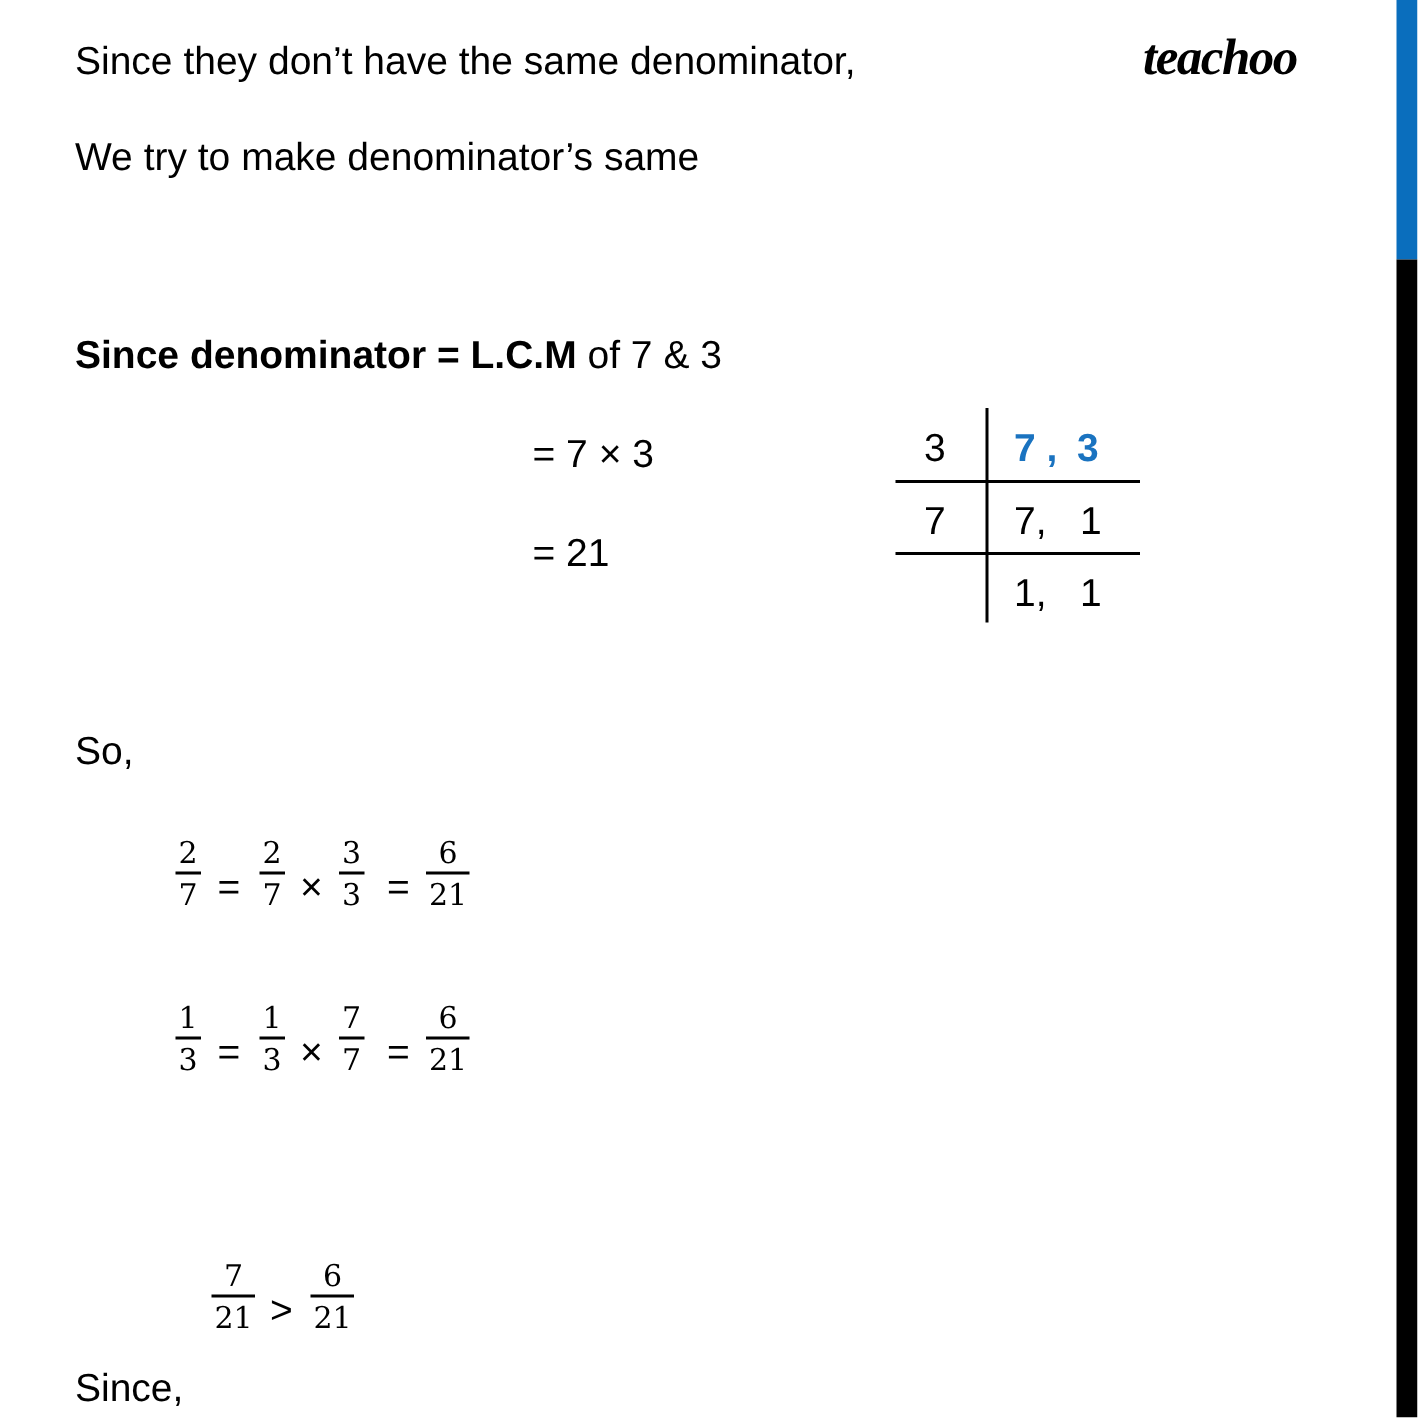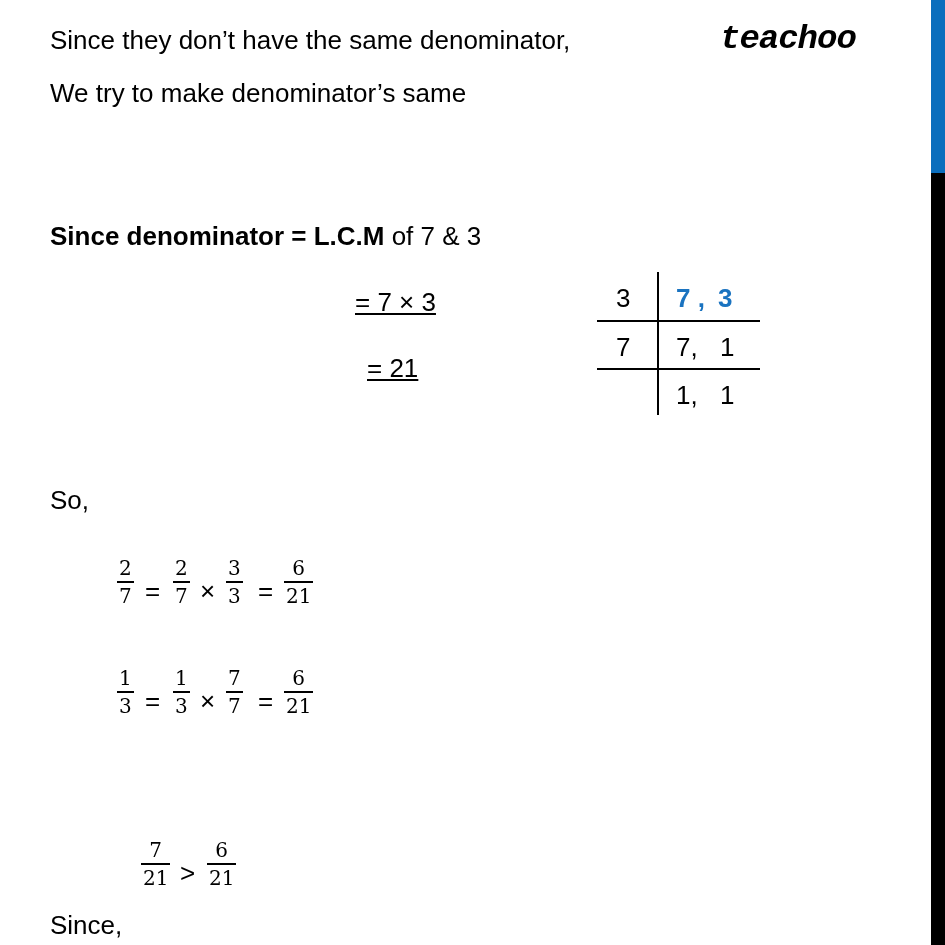--- a/index.html
+++ b/index.html
@@ -1,20 +1,20 @@
 <!DOCTYPE html>
 <html><head>
 <meta charset="utf-8">
 <style>
   html, body { margin:0; padding:0; }
   body { width:945px; height:945px; background:#ffffff; position:relative; overflow:hidden;
          font-family:"Liberation Sans", sans-serif; color:#000; }
   .txt { position:absolute; font-size:26px; white-space:nowrap; line-height:1; }
   .bold { font-weight:bold; }
-  .logo { position:absolute; left:720px; top:20px; font-family:Liberation Mono, monospace;
+  .logo { position:absolute; left:762px; top:20px; font-family:Liberation Serif, serif;
           font-style:italic; font-weight:bold; font-size:34px; letter-spacing:-1px; }
   .sidebar-blue { position:absolute; left:931px; top:0; width:14px; height:173px; background:#0A6EBD; }
   .sidebar-black { position:absolute; left:931px; top:173px; width:14px; height:772px; background:#000; }
   .tbl-v { position:absolute; left:657px; top:272px; width:2px; height:143px; background:#000; }
   .tbl-h { position:absolute; left:597px; width:163px; height:2px; background:#000; }
   .cell { position:absolute; font-size:26px; line-height:1; }
   .blue { color:#1A73C0; font-weight:bold; }
   .frac { position:absolute; display:inline-flex; flex-direction:column; align-items:center;
           font-family:"DejaVu Serif", serif; font-size:20px; line-height:1; }
   .frac .num { padding:0 2px 3px 2px; }
@@ -23,25 +23,25 @@
 </style>
 </head>
 <body>
 
 <div class="sidebar-blue"></div>
 <div class="sidebar-black"></div>
 
 <div class="logo">teachoo</div>
 
 <div class="txt" style="left:50px;top:27px;text-align:center;">Since they don’t have the same denominator,</div>
-<div class="txt" style="left:50px;top:80px;">We try to make denominator’s same</div>
+<div class="txt" style="left:50px;top:91px;">We try to make denominator’s same</div>
 
 <div class="txt" style="left:50px;top:223px;"><span class="bold">Since denominator = L.C.M</span><span> of 7 &amp; 3</span></div>
-<div class="txt" style="left:355px;top:289px;text-decoration:underline;">= 7 × 3</div>
-<div class="txt" style="left:367px;top:355px;text-decoration:underline;">= 21</div>
+<div class="txt" style="left:355px;top:289px;">= 7 × 3</div>
+<div class="txt" style="left:355px;top:355px;">= 21</div>
 
 <div>
   <div class="tbl-v"></div>
   <div class="tbl-h" style="top:320px;"></div>
   <div class="tbl-h" style="top:368px;"></div>
 
   <div class="cell" style="left:616px;top:285px;">3</div>
   <div class="cell blue" style="left:676px;top:285px;">7 ,</div>
   <div class="cell blue" style="left:718px;top:285px;">3</div>
 

